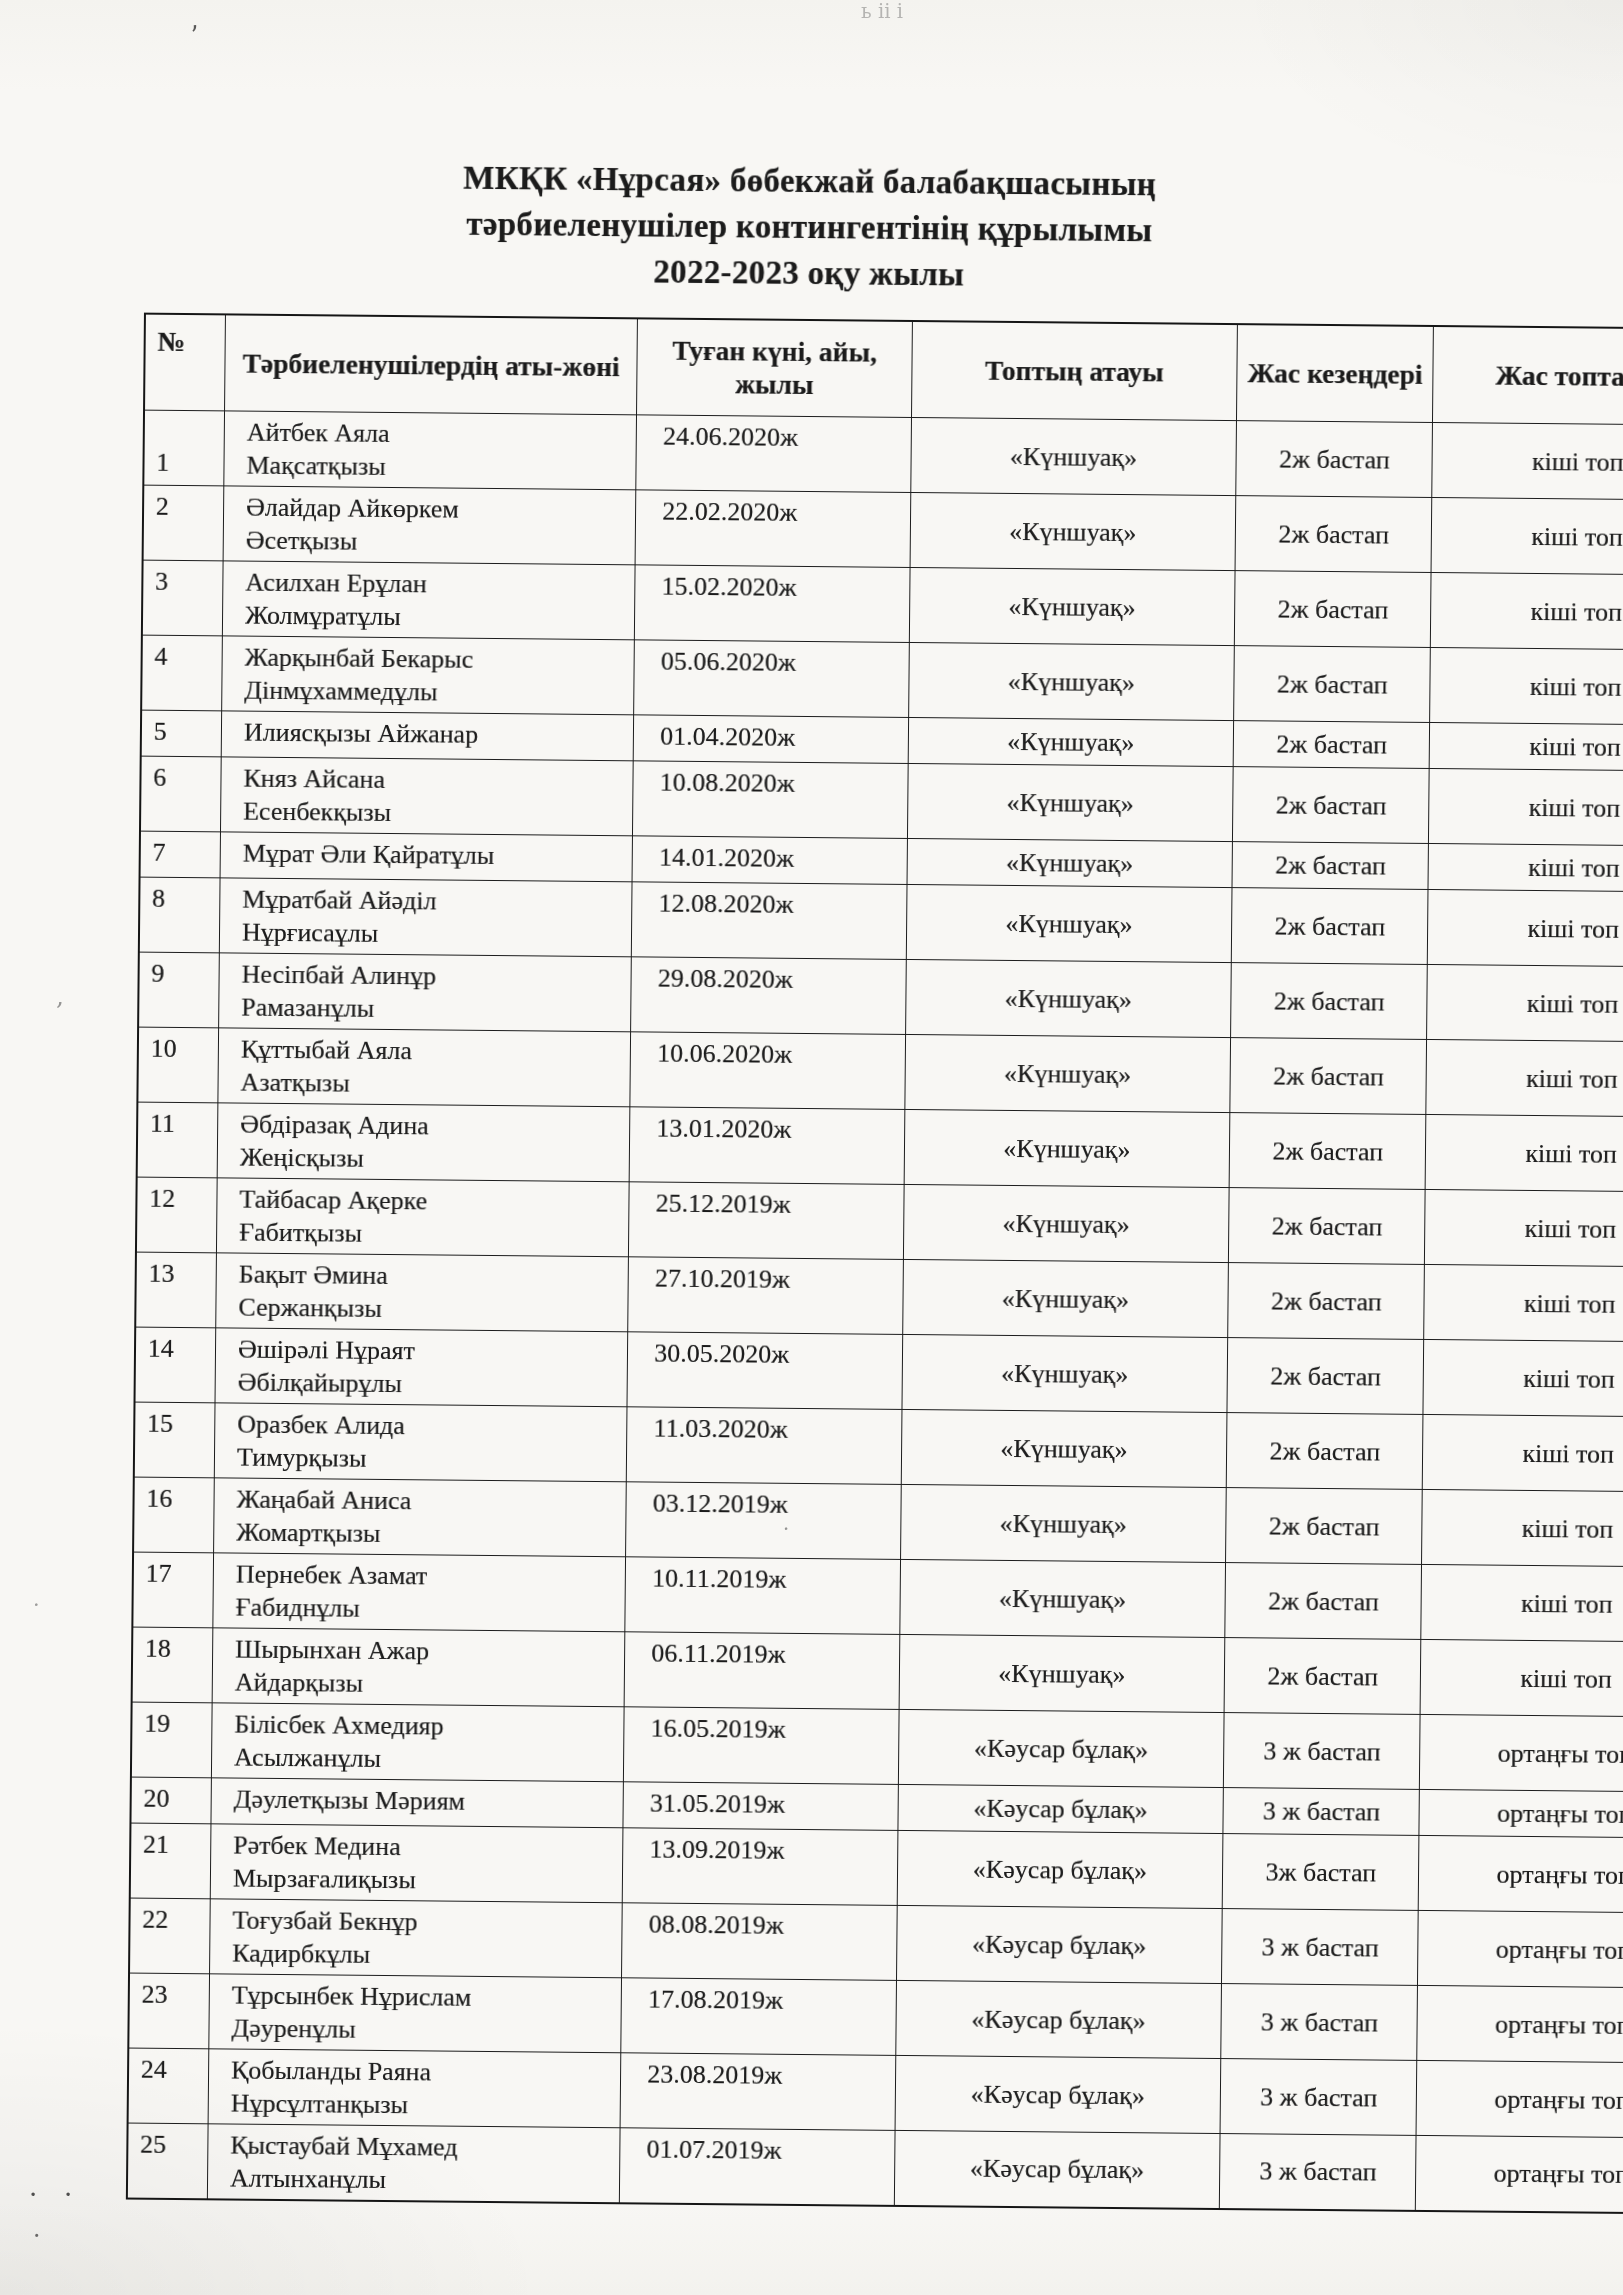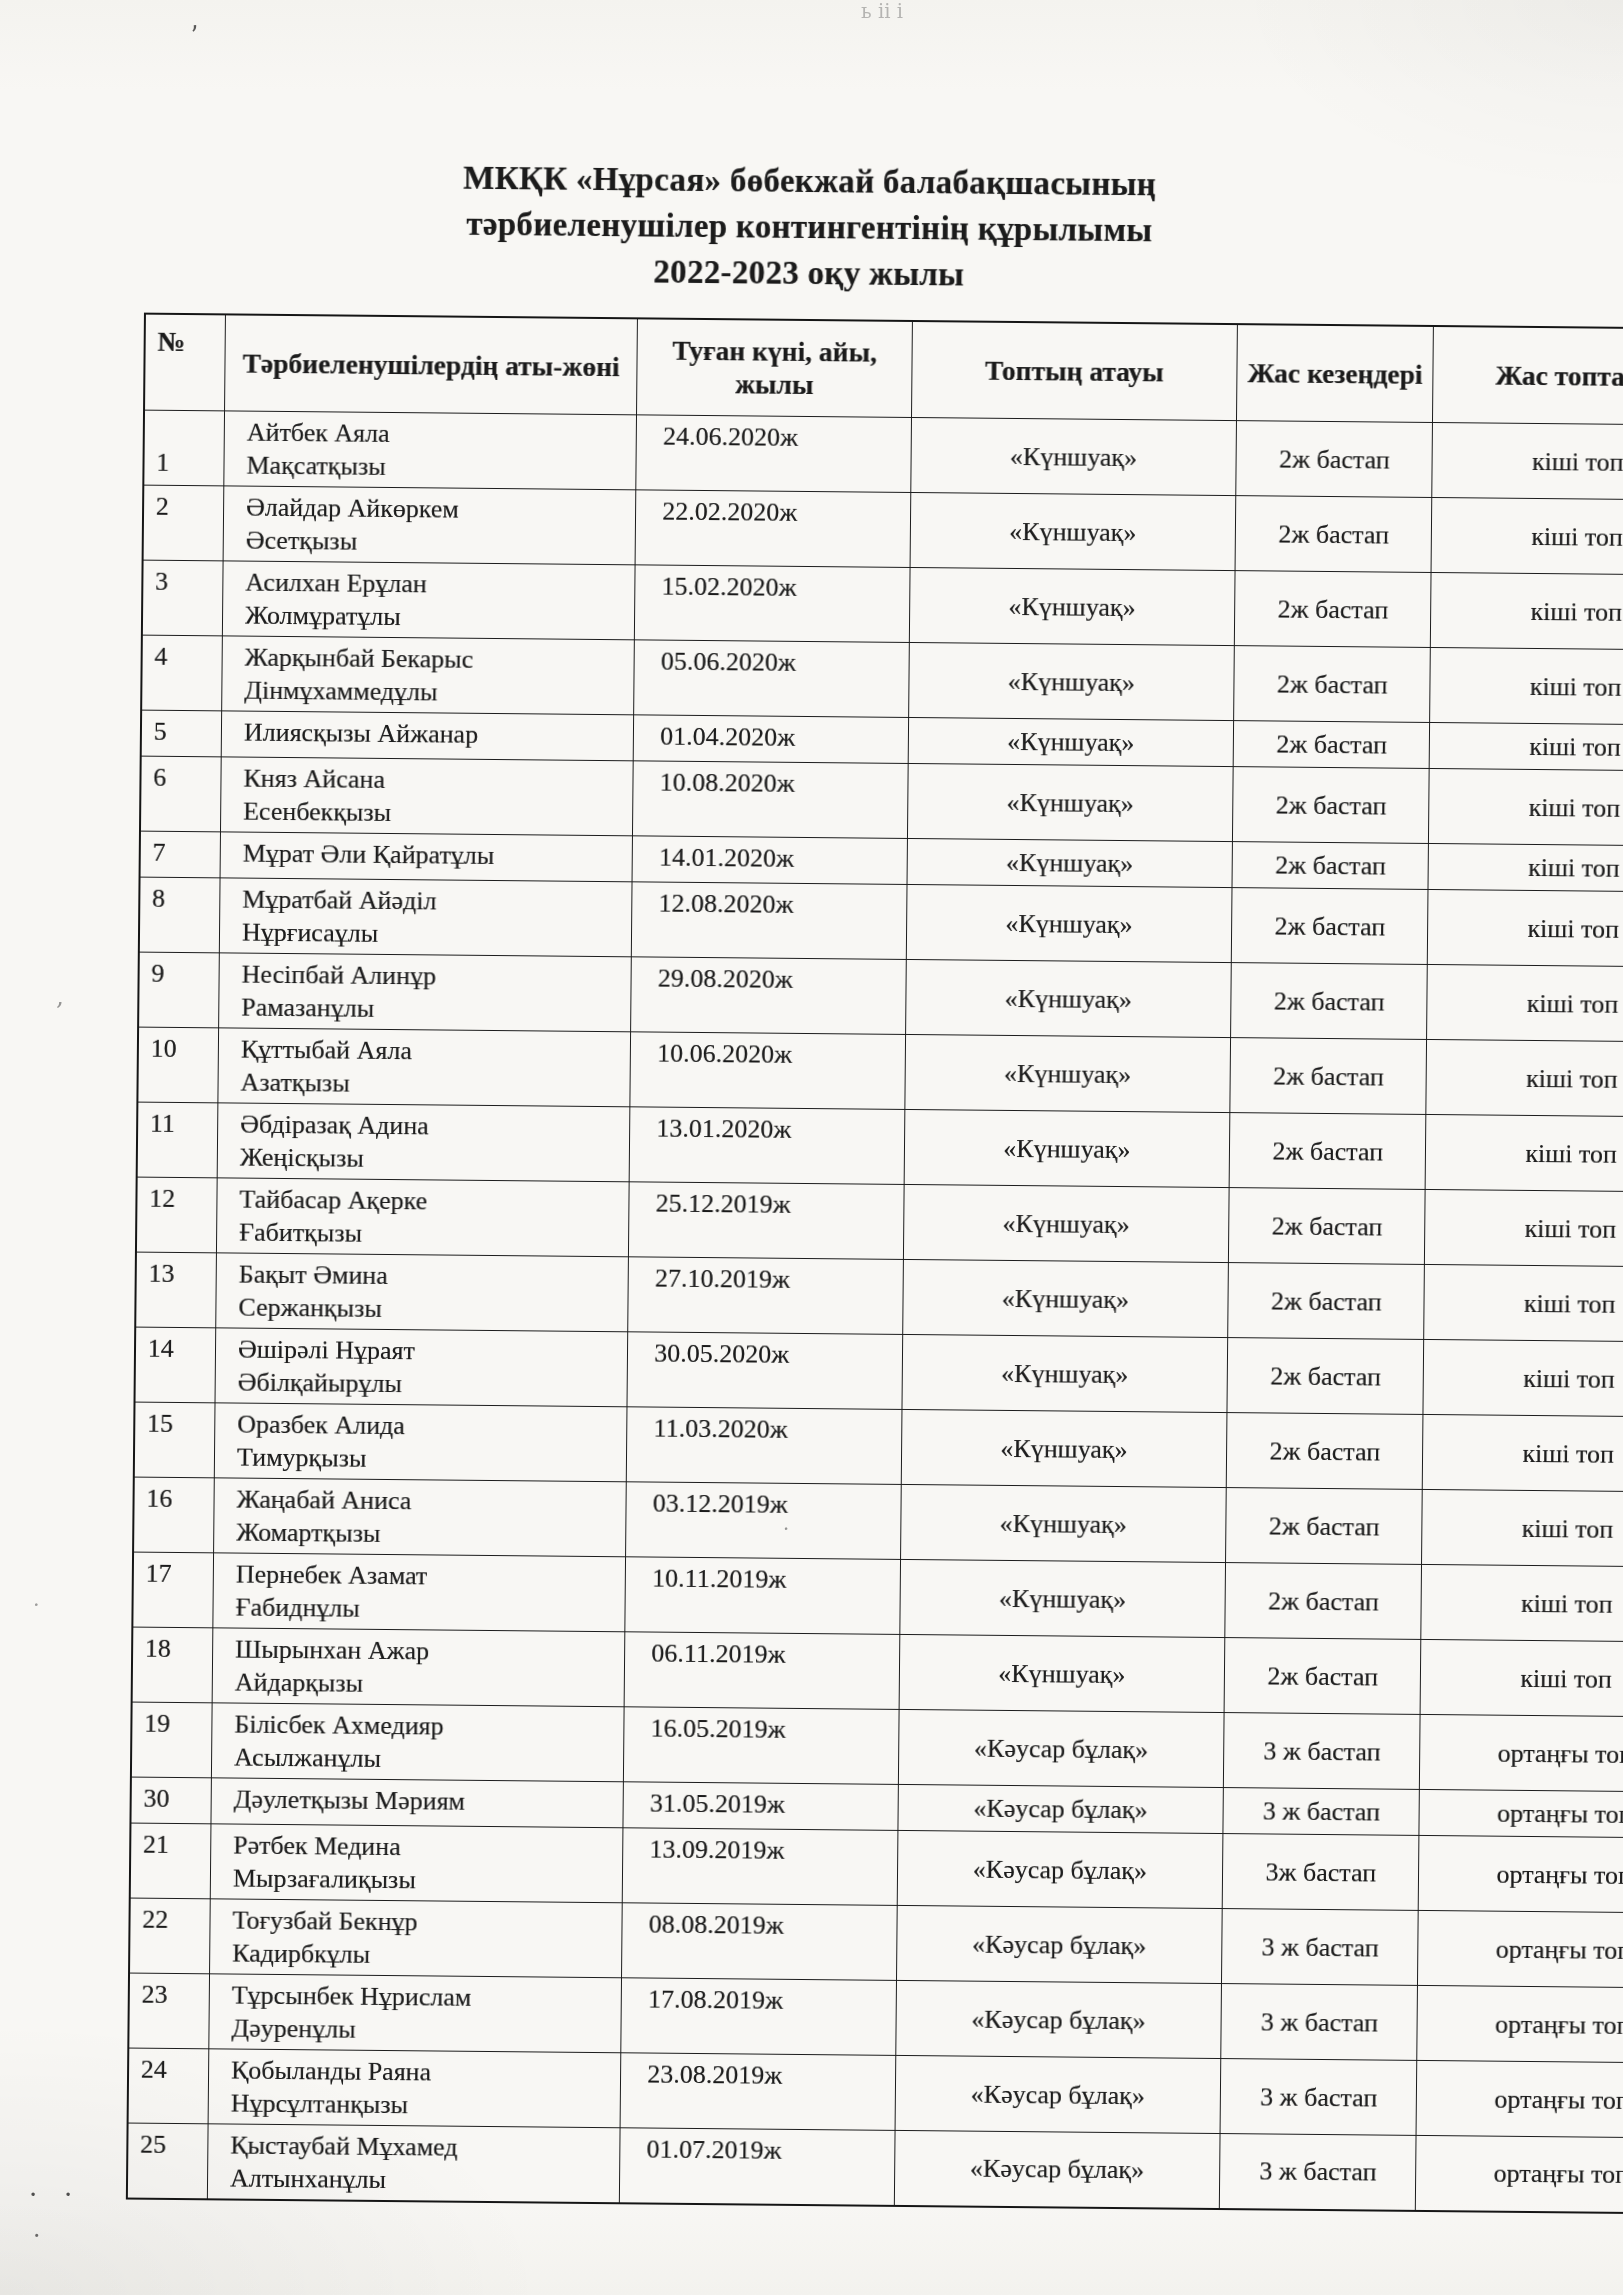--- a/index.html
+++ b/index.html
@@ -251,21 +251,21 @@
           </tr>
           <tr>
             <td class="col0">19</td>
             <td class="col1">Білісбек Ахмедияр<br>Асылжанұлы</td>
             <td class="col2">16.05.2019ж</td>
             <td class="col3">«Кәусар бұлақ»</td>
             <td class="col4">3 ж бастап</td>
             <td class="col5">ортаңғы топ</td>
           </tr>
           <tr class="single">
-            <td class="col0">30</td>
+            <td class="col0">20</td>
             <td class="col1">Дәулетқызы Мәриям</td>
             <td class="col2">31.05.2019ж</td>
             <td class="col3">«Кәусар бұлақ»</td>
             <td class="col4">3 ж бастап</td>
             <td class="col5">ортаңғы топ</td>
           </tr>
           <tr>
             <td class="col0">21</td>
             <td class="col1">Рәтбек Медина<br>Мырзағалиқызы</td>
             <td class="col2">13.09.2019ж</td>

